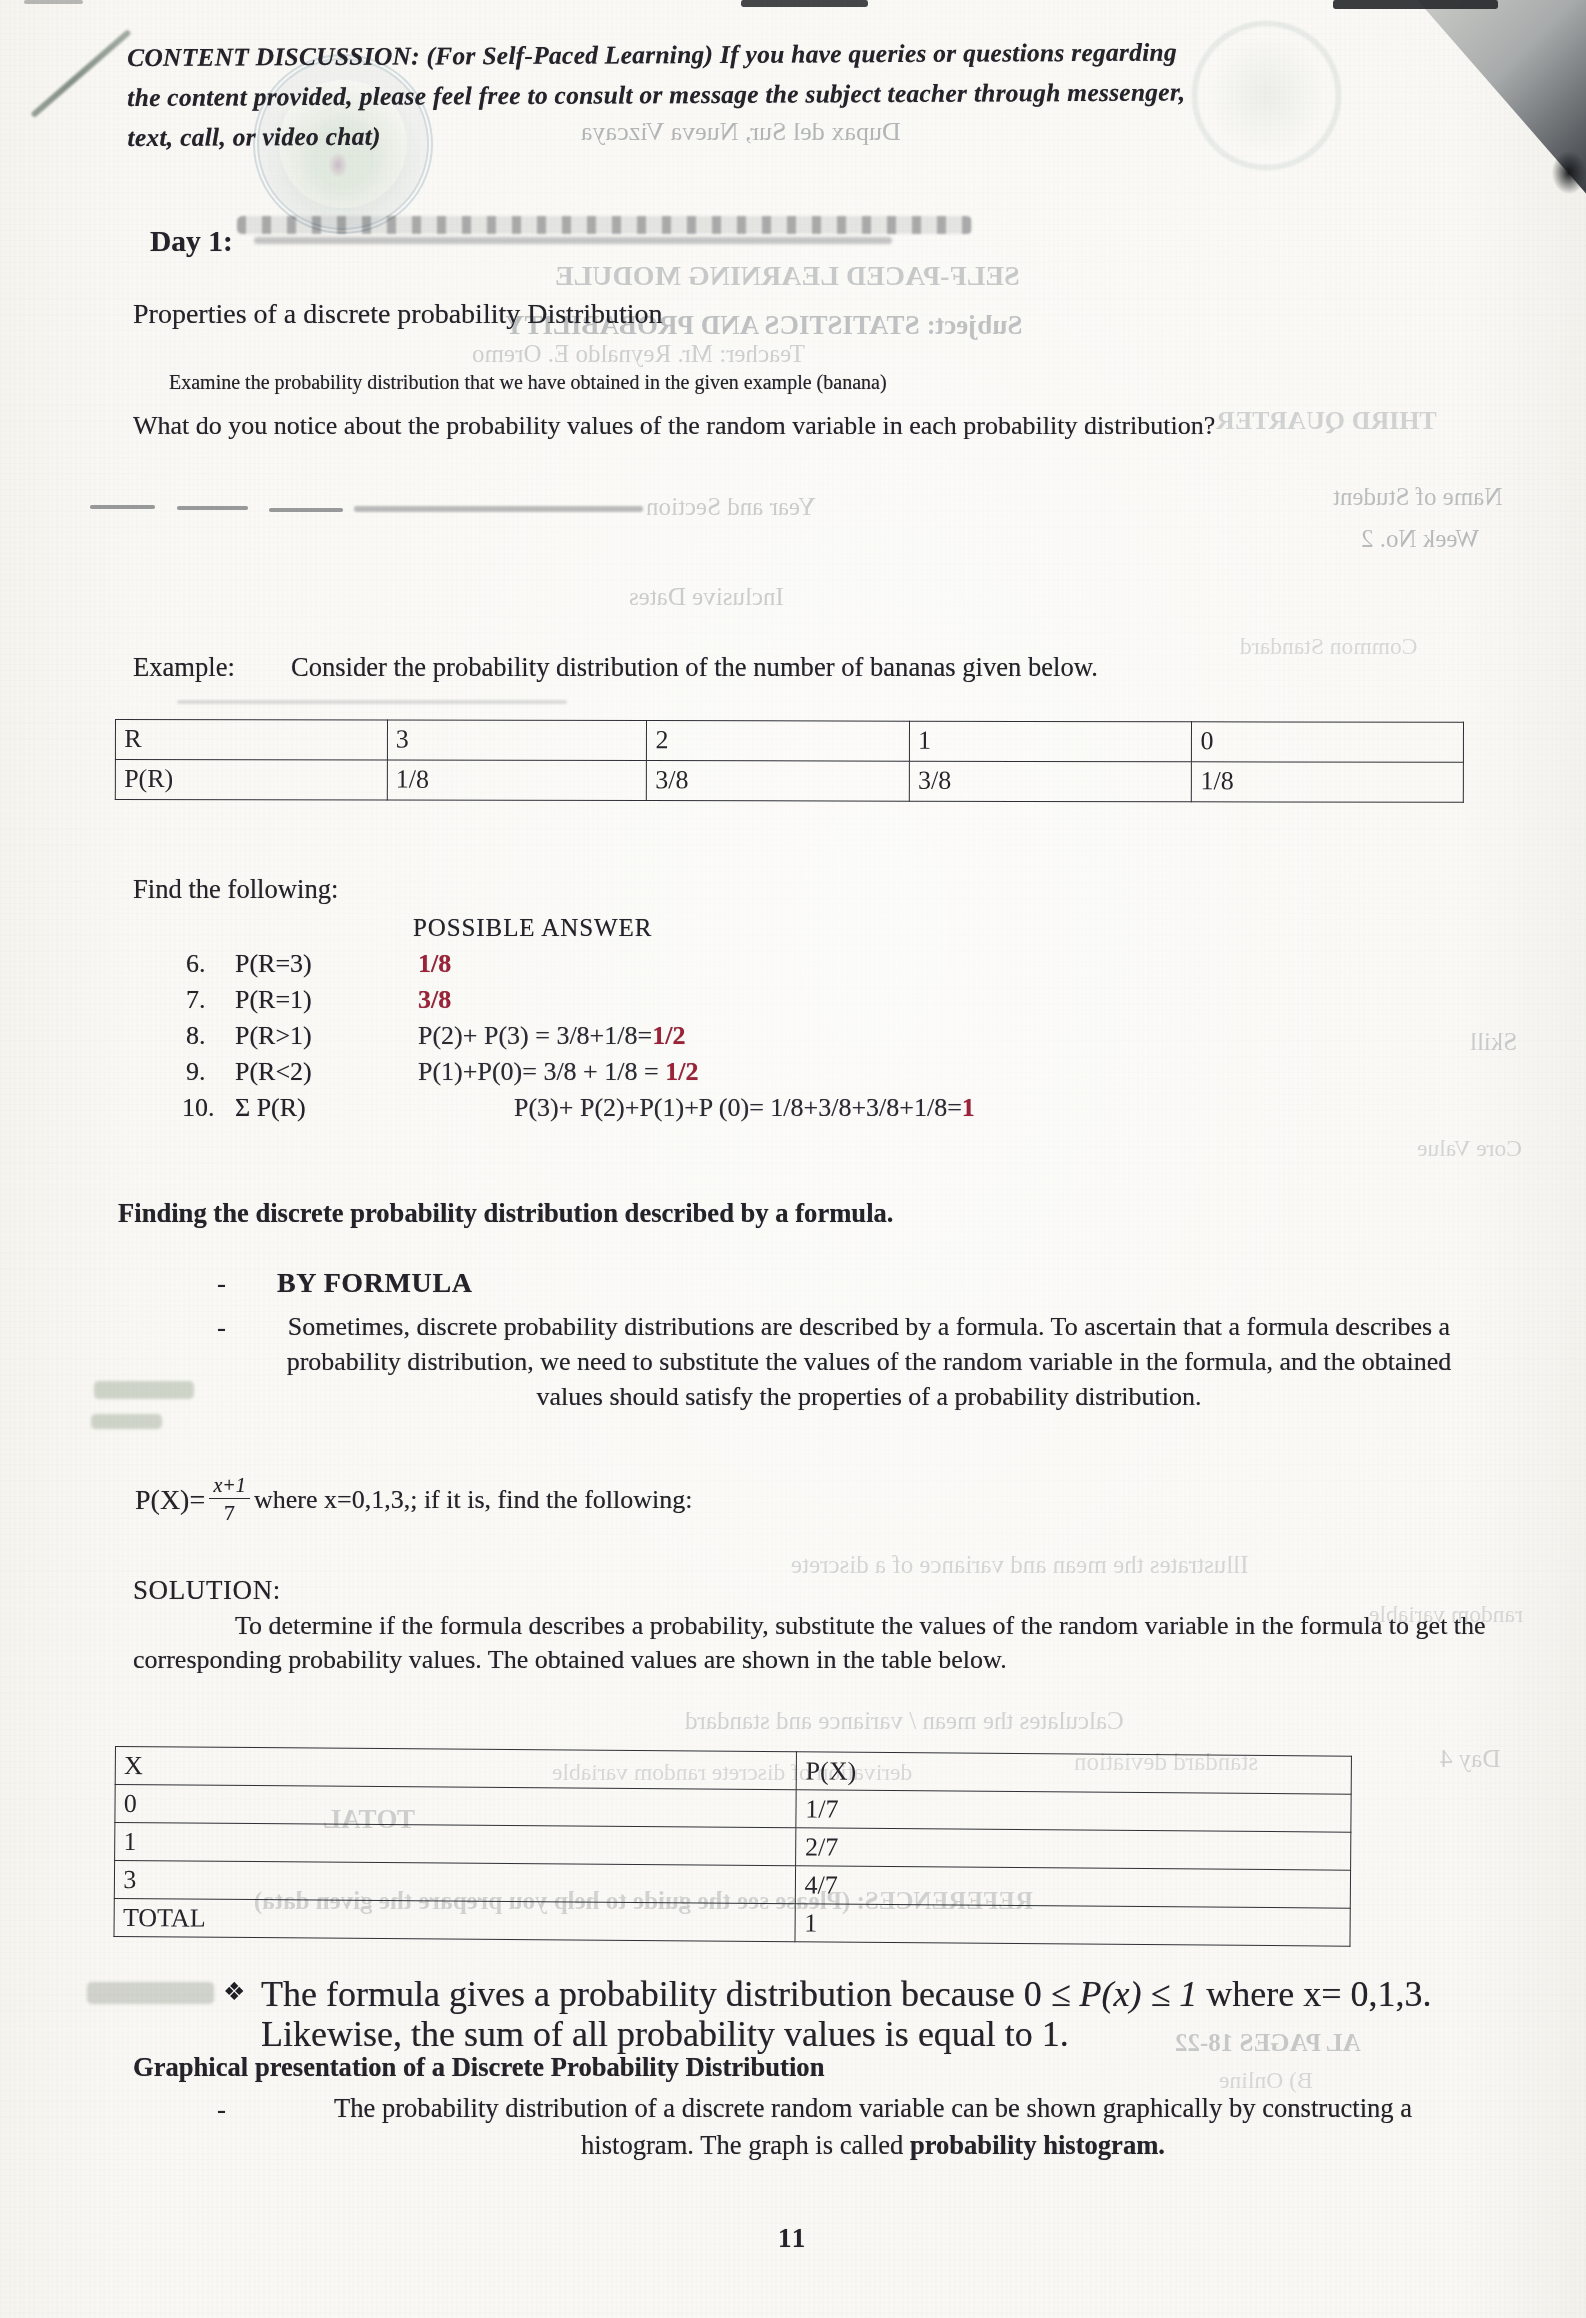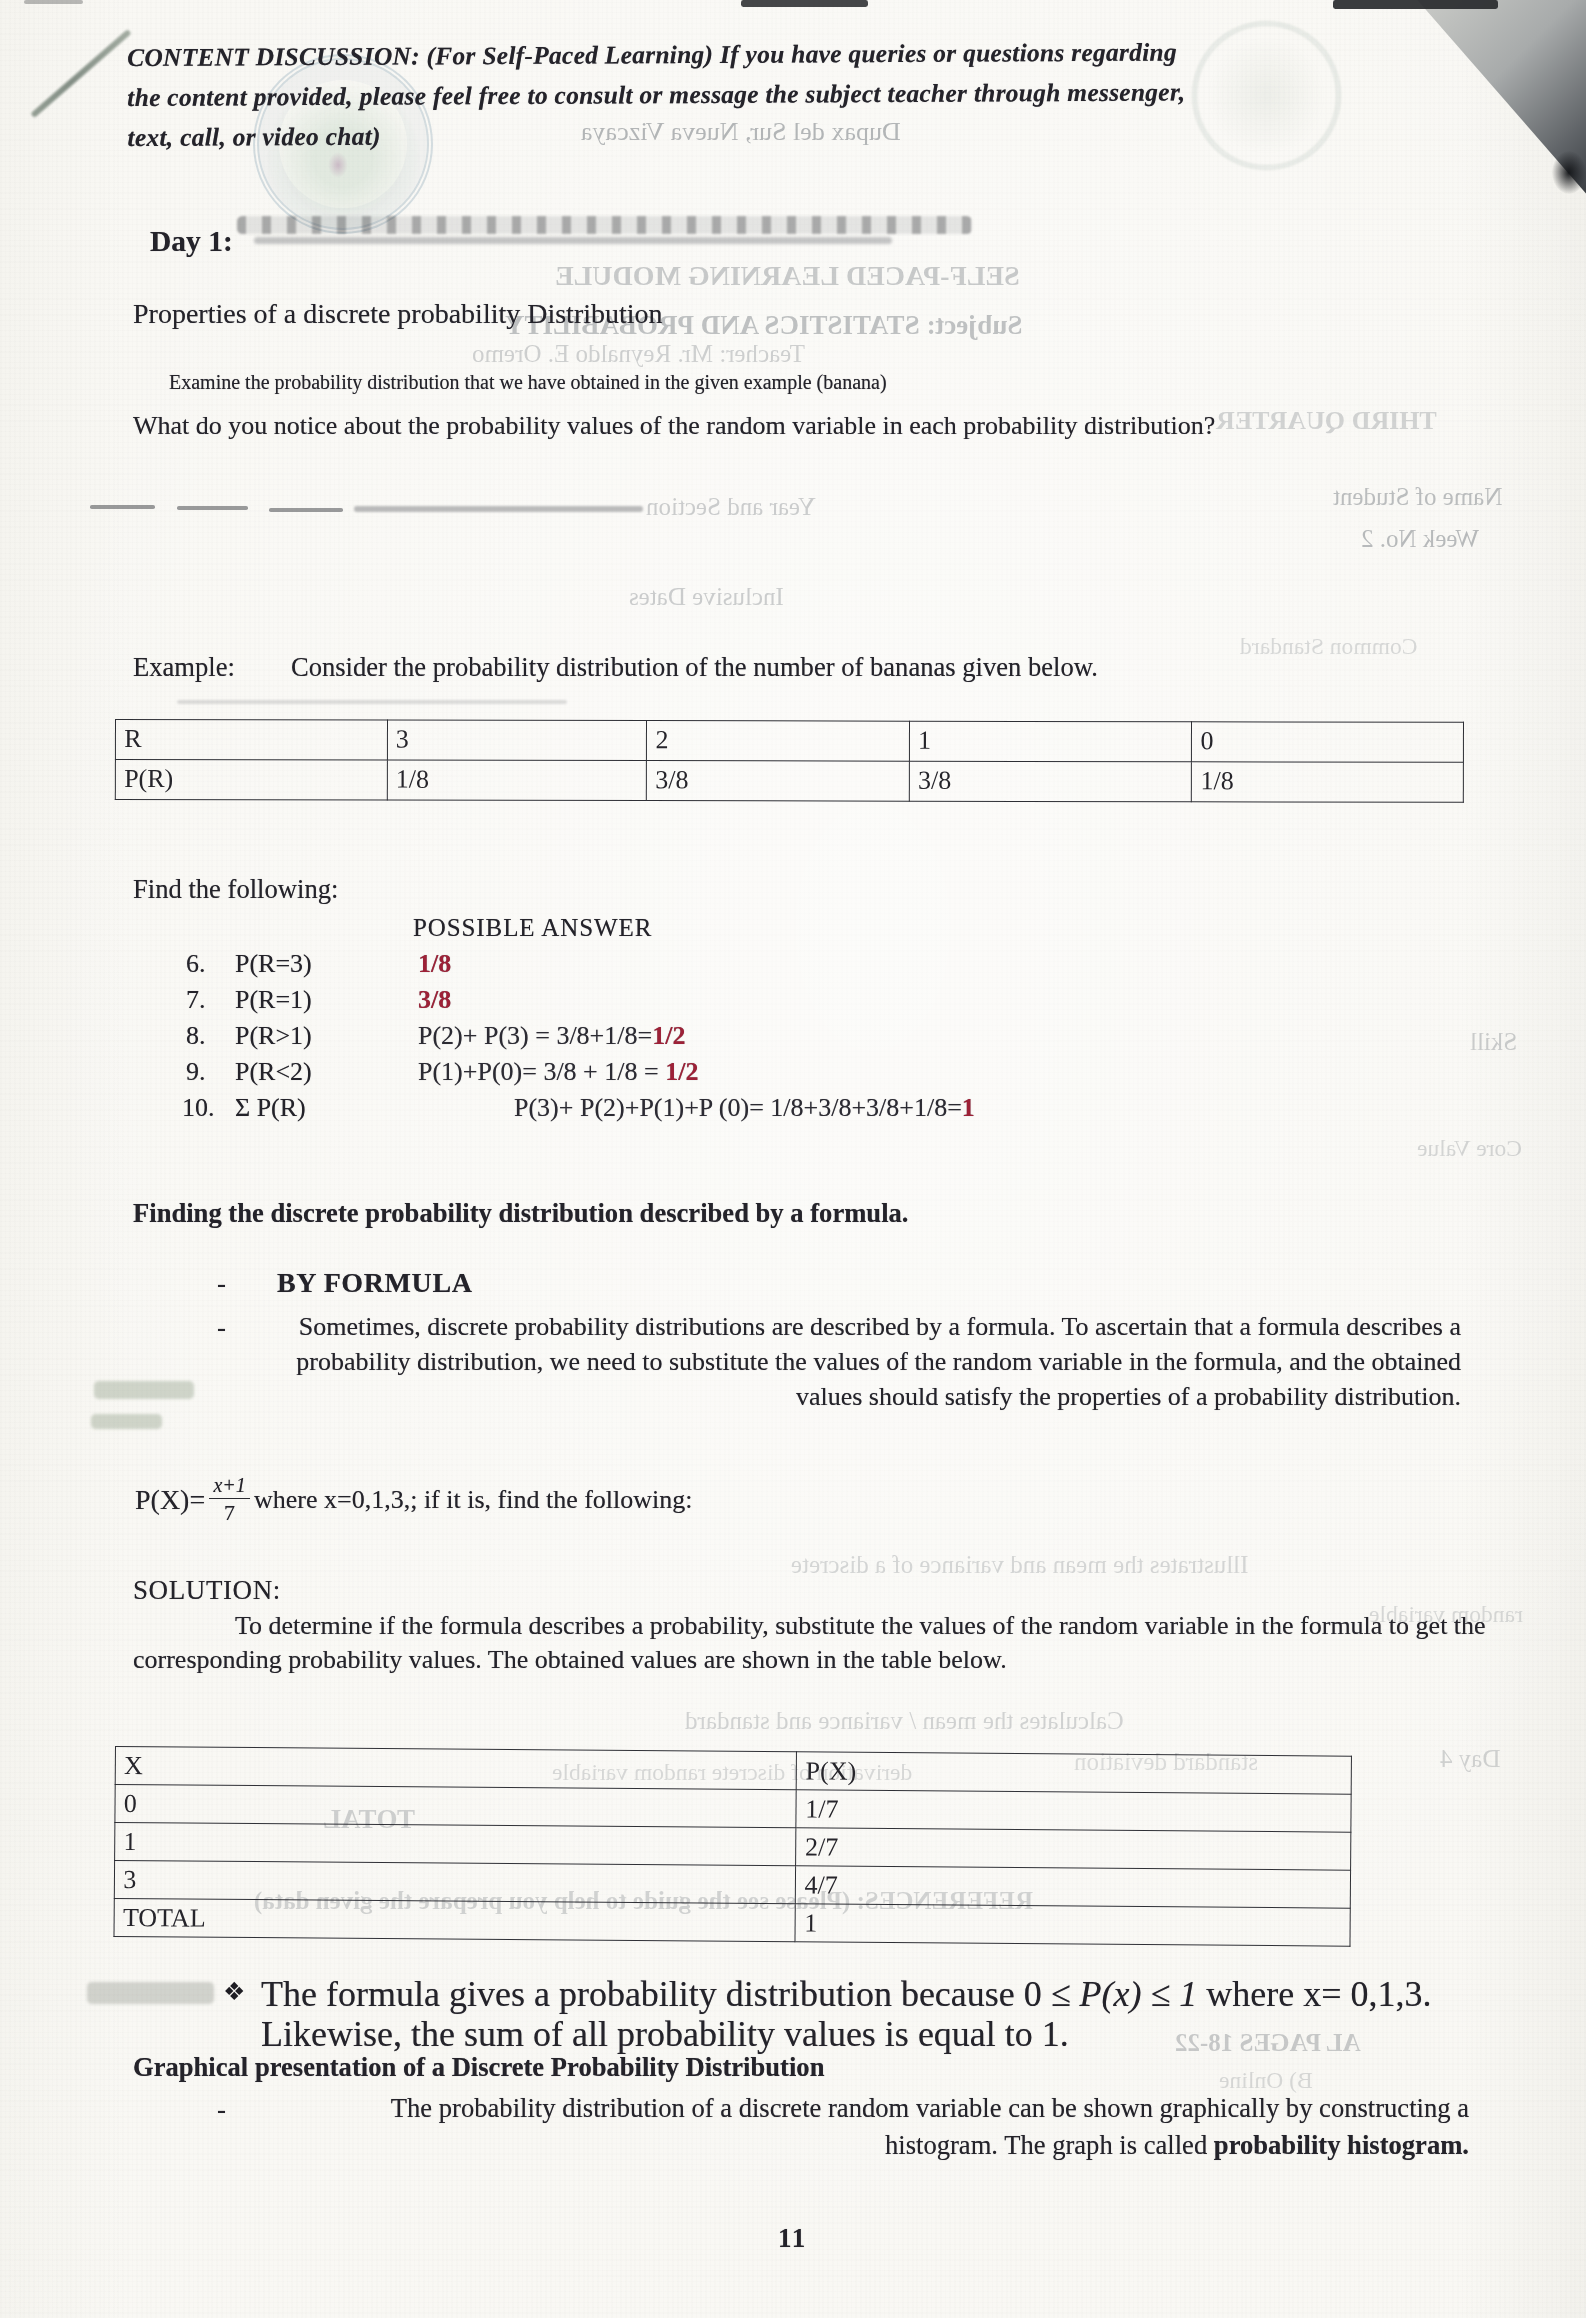--- a/index.html
+++ b/index.html
@@ -67,24 +67,24 @@
   .banana-table{left:115px;top:719px;width:1349px;transform:rotate(.12deg);transform-origin:left top;}
   .banana-table td{height:32px;}
   .find-title{left:133px;top:874px;font-size:26.6px;}
   .possible{left:413px;top:914px;font-size:25px;letter-spacing:0.9px;text-align:center;}
   .find-item{left:0;width:1587px;height:33px;}
   .fi-num{position:absolute;left:186px;font-size:26px;}
   .fi-label{position:absolute;left:235px;font-size:26px;}
   .fi-ans{position:absolute;left:418px;font-size:26px;white-space:nowrap;}
   .ans-black{color:#2c2b33;}
   .ans-red{font-weight:bold;}
-  .h2{left:133px;top:1198px;font-size:26.6px;font-weight:bold;}
+  .h2{left:118px;top:1198px;font-size:26.6px;font-weight:bold;}
   .hyphen{font-size:27px;}
   .byformula{left:277px;top:1267px;font-size:28px;font-weight:bold;letter-spacing:0.6px;}
-  .para{line-height:35px;text-align:right;}
+  .para{line-height:35px;text-align:center;}
   .bf-para{left:277px;top:1309px;width:1184px;font-size:26px;}
   .formula-row{left:135px;top:1475px;display:flex;align-items:center;font-size:26px;}
   .formula-pre{font-size:28px;}
   .frac{display:inline-flex;flex-direction:column;align-items:center;margin:0 3.5px;}
   .frac .num{font-size:20px;font-style:italic;border-bottom:1.8px solid #2a2a30;padding:0 4.7px 1.8px 4.7px;line-height:21px;}
   .frac .den{font-size:22px;line-height:25px;padding-top:1.2px;}
   .solution-label{left:133px;top:1575px;font-size:27px;letter-spacing:0.6px;}
   .solution-para{left:133px;top:1609px;width:1408px;font-size:26px;line-height:34px;text-indent:102px;}
   .formula-table{left:115px;top:1746px;width:1237px;transform:rotate(.45deg);transform-origin:left top;}
   .formula-table td{height:29.5px;}

